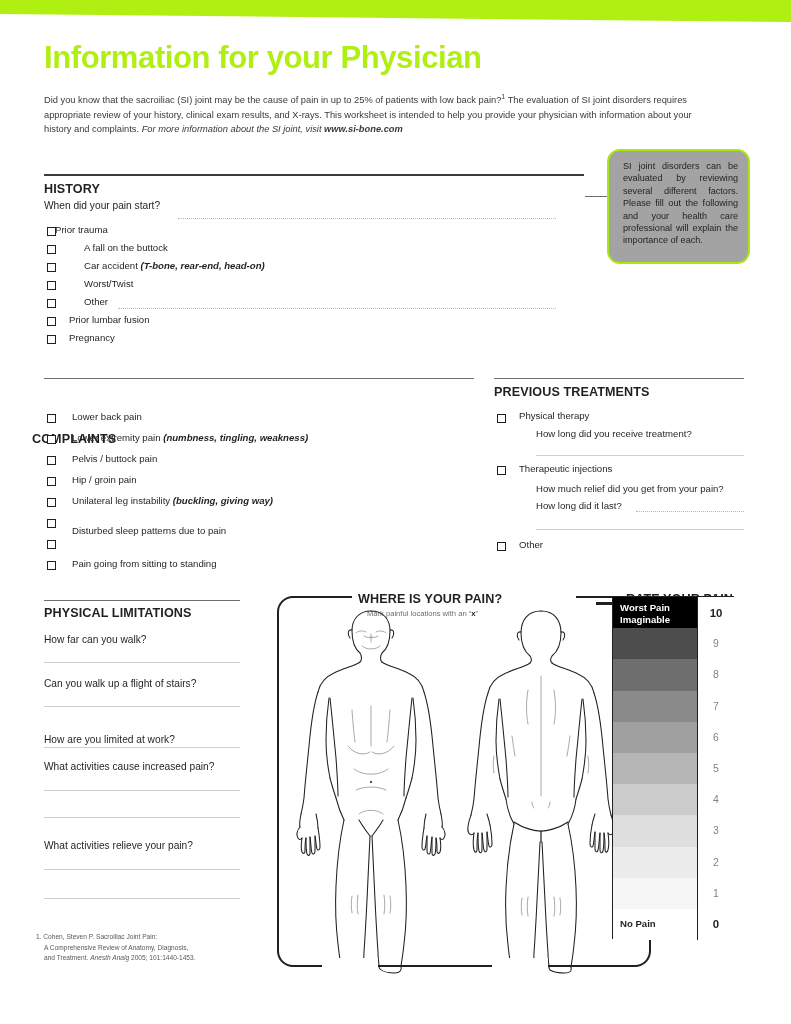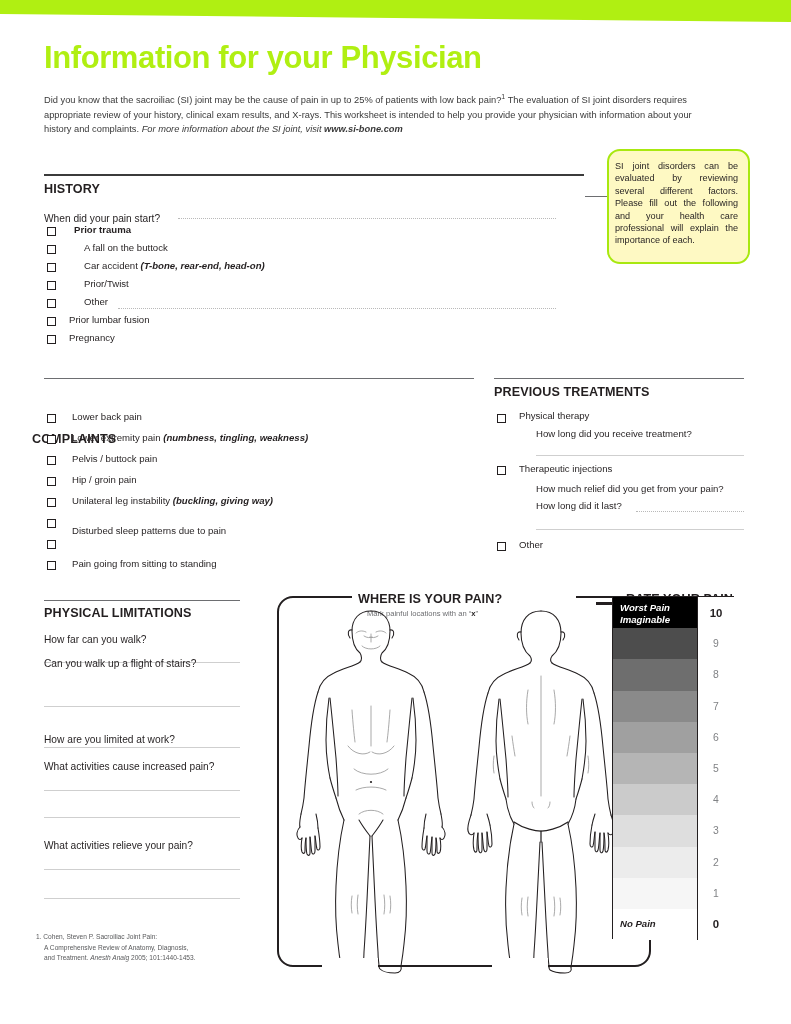--- a/index.html
+++ b/index.html
@@ -47,23 +47,23 @@
   }
   .rule {
     position:absolute; background:#6d6e71; height:1px;
   }
   .rule.thick { height:1.6px; background:#3b3b3b; }
 
   
   .callout {
     position:absolute; left:607px; top:149px; width:143px; height:115px;
     border:2.2px solid #a8e80f; border-radius:13px;
-    background:#fef9c3;
+    background:#a3a3a3;
     box-sizing:border-box;
-    padding:9px 10px 0 6px;
+    padding:9px 10px 0 14px;
     font-size:9.1px; line-height:12.4px; color:#231f20;
     text-align:justify;
   }
   .callout-tick {
     position:absolute; left:585px; top:196px; width:22px; height:1.4px;
     background:#6d6e71;
   }
 
   
   .sec-head {
@@ -141,21 +141,21 @@
     background:#fff; padding:0 2px;
   }
   .rate-tickL {
     position:absolute; left:596px; top:602px; width:26px; height:2.6px; background:#231f20;
   }
   .scale {
     position:absolute; left:0; top:0; width:122px; height:343px;
     display:flex; flex-direction:column;
   }
   .srow { display:flex; flex:1 1 0; }
-  .srow .swatch { width:84px; position:relative;font-style:italic; }
+  .srow .swatch { width:84px; position:relative; }
   .srow .num {
     width:38px; display:flex; align-items:center; justify-content:center;
     font-size:10.4px; color:#231f20; background:#fff;
   }
   .srow .num.bold { font-weight:bold; font-size:11.4px; }
   .srow .num.grey { color:#808285; }
   .swatch .cap {
     position:absolute; left:7px; top:5px;
     font-size:9.6px; font-weight:bold; line-height:11.5px;
   }
@@ -183,34 +183,34 @@
   <div class="intro">
     <span>Did you know that the sacroiliac (SI) joint may be the cause of pain in up to 25% of patients with low back pain?</span><span class="sup">1</span><span> The evaluation of SI joint disorders requires appropriate review of your history, clinical exam results, and X-rays. This worksheet is intended to help you provide your physician with information about your history and complaints. </span><i>For more information about the SI joint, visit </i><b>www.si-bone.com</b>
   </div>
 
   <div class="rule thick" style="left:44px; top:174px; width:540px;"></div>
 
   <div class="callout-tick"></div>
   <div class="callout">SI joint disorders can be evaluated by reviewing several different factors. Please fill out the following and your health care professional will explain the importance of each.</div>
 
   <div class="sec-head" style="left:44px; top:182px;">HISTORY</div>
-  <div class="q" style="left:44px; top:213px;">When did your pain start?</div>
+  <div class="q" style="left:44px; top:200px;">When did your pain start?</div>
   <div class="dots" style="left:178px; top:217px; width:378px;"></div>
 
   <div class="cb" style="left:47px; top:227px;"></div>
-  <div class="lbl" style="left:74px; top:224px;font-weight:bold;">Prior trauma</div>
+  <div class="lbl" style="left:55px; top:224px;">Prior trauma</div>
 
   <div class="cb" style="left:47px; top:245px;"></div>
   <div class="lbl" style="left:84px; top:242px;">A fall on the buttock</div>
 
   <div class="cb" style="left:47px; top:263px;"></div>
   <div class="lbl" style="left:84px; top:260px;"><span>Car accident </span><i>(T-bone, rear-end, head-on)</i></div>
 
   <div class="cb" style="left:47px; top:281px;"></div>
-  <div class="lbl" style="left:84px; top:278px;">Prior/Twist</div>
+  <div class="lbl" style="left:84px; top:278px;">Worst/Twist</div>
 
   <div class="cb" style="left:47px; top:299px;"></div>
   <div class="lbl" style="left:84px; top:296px;">Other</div>
   <div class="dots" style="left:118px; top:307px; width:438px;"></div>
 
   <div class="cb" style="left:47px; top:317px;"></div>
   <div class="lbl" style="left:69px; top:314px;">Prior lumbar fusion</div>
 
   <div class="cb" style="left:47px; top:335px;"></div>
   <div class="lbl" style="left:69px; top:332px;">Pregnancy</div>
@@ -261,21 +261,21 @@
 
   <div class="cb" style="left:497px; top:542px;"></div>
   <div class="lbl" style="left:519px; top:539px;">Other</div>
 
   <div class="rule" style="left:44px; top:600px; width:196px;"></div>
   <div class="sec-head" style="left:44px; top:606px;">PHYSICAL LIMITATIONS</div>
 
   <div class="q" style="left:44px; top:634px;">How far can you walk?</div>
   <div class="dotsolid" style="left:44px; top:662px; width:196px;"></div>
 
-  <div class="q" style="left:44px; top:658px;">Can you walk up a flight of stairs?</div>
+  <div class="q" style="left:44px; top:678px;">Can you walk up a flight of stairs?</div>
   <div class="dotsolid" style="left:44px; top:706px; width:196px;"></div>
 
   <div class="q" style="left:44px; top:734px;">How are you limited at work?</div>
   <div class="dotsolid" style="left:44px; top:747px; width:196px;"></div>
 
   <div class="q" style="left:44px; top:761px;">What activities cause increased pain?</div>
   <div class="dotsolid" style="left:44px; top:790px; width:196px;"></div>
   <div class="dotsolid" style="left:44px; top:817px; width:196px;"></div>
 
   <div class="q" style="left:44px; top:840px;">What activities relieve your pain?</div>

